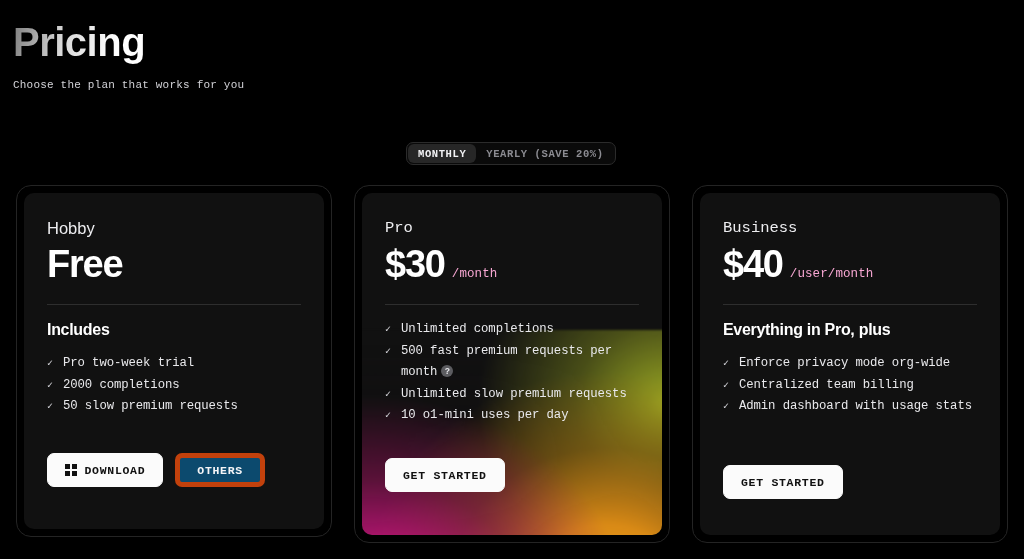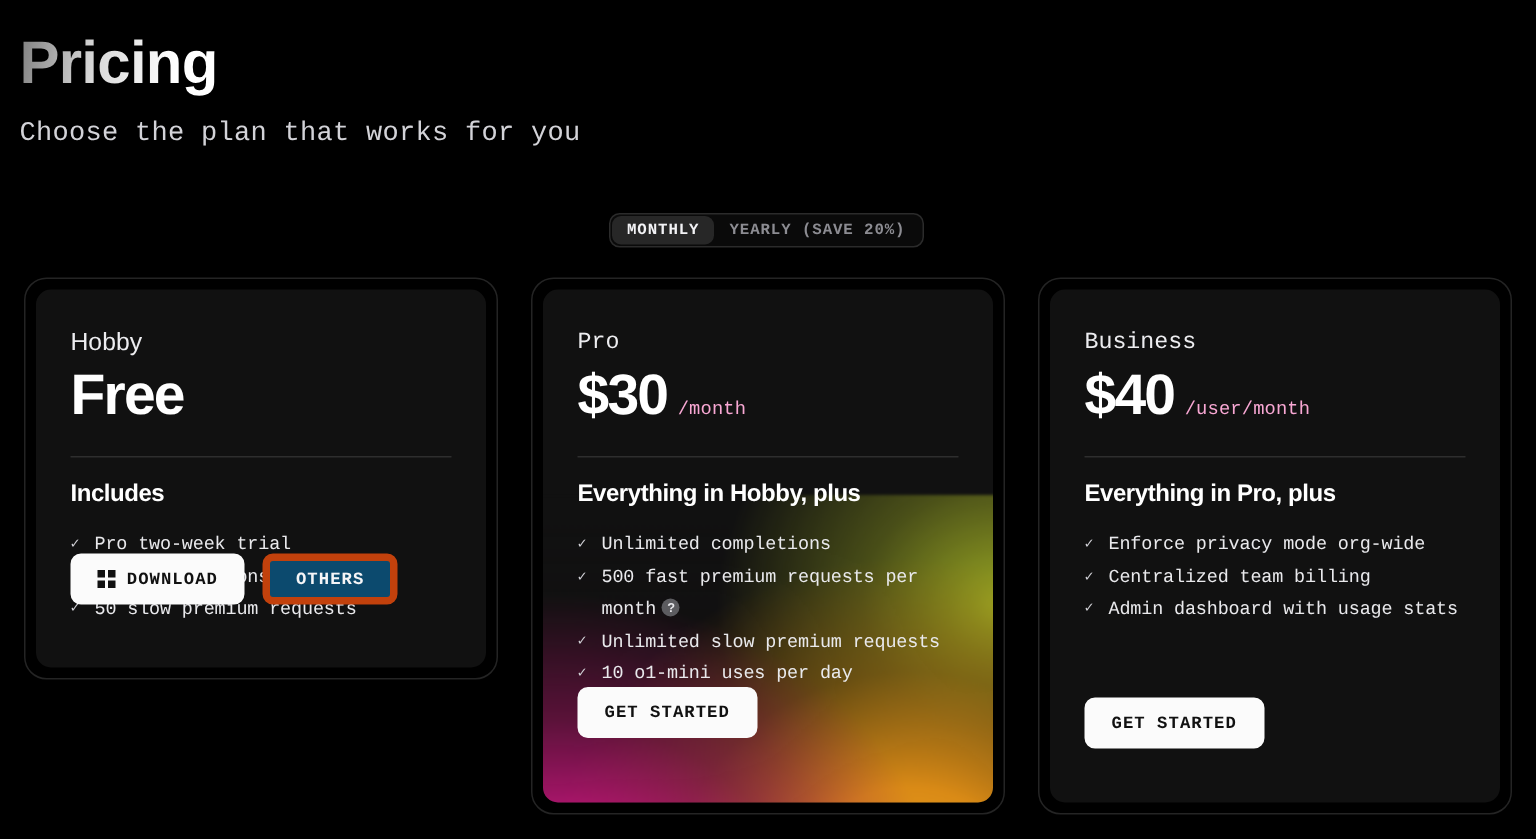--- a/index.html
+++ b/index.html
@@ -38,21 +38,21 @@
     background-clip: text;
     color: transparent;
     -webkit-text-fill-color: transparent;
   }
 
   .page-subtitle {
     position: absolute;
     left: 13px;
     top: 79px;
     font-family: "Liberation Mono", monospace;
-    font-size: 18px;
+    font-size: 11px;
     letter-spacing: 0.2px;
     color: #d3d3d8;
   }
 
   
   .billing-toggle {
     position: absolute;
     left: 406px;
     top: 142px;
     display: flex;
@@ -95,21 +95,21 @@
 
   .card-outer {
     width: 316px;
     border: 1px solid #242424;
     border-radius: 15px;
     padding: 7px;
     background: #000000;
   }
 
   .card-outer.tall { height: 358px; }
-  .card-outer.short { height: 268px; }
+  .card-outer.short { height: 352px; }
 
   .card-inner {
     position: relative;
     width: 100%;
     height: 100%;
     border-radius: 10px;
     background: #111111;
     padding: 25px 23px 0 23px;
     overflow: hidden;
   }
@@ -326,21 +326,20 @@
     </div>
 
     <div class="card-outer tall">
       <div class="card-inner pro">
         <div class="plan-name mono">Pro</div>
         <div class="price-row">
           <span class="price-amount">$30</span>
           <span class="price-period">/month</span>
         </div>
         <div class="divider"></div>
-        <div class="includes-title">Everything in Hobby, plus</div>
         <ul class="feature-list">
           <li class="feature-item">
             <span class="check">✓</span>
             <span class="feature-text">Unlimited completions</span>
           </li>
           <li class="feature-item">
             <span class="check">✓</span>
             <span class="feature-text"><span>500 fast premium requests per month</span><span class="help-badge">?</span></span>
           </li>
           <li class="feature-item">

